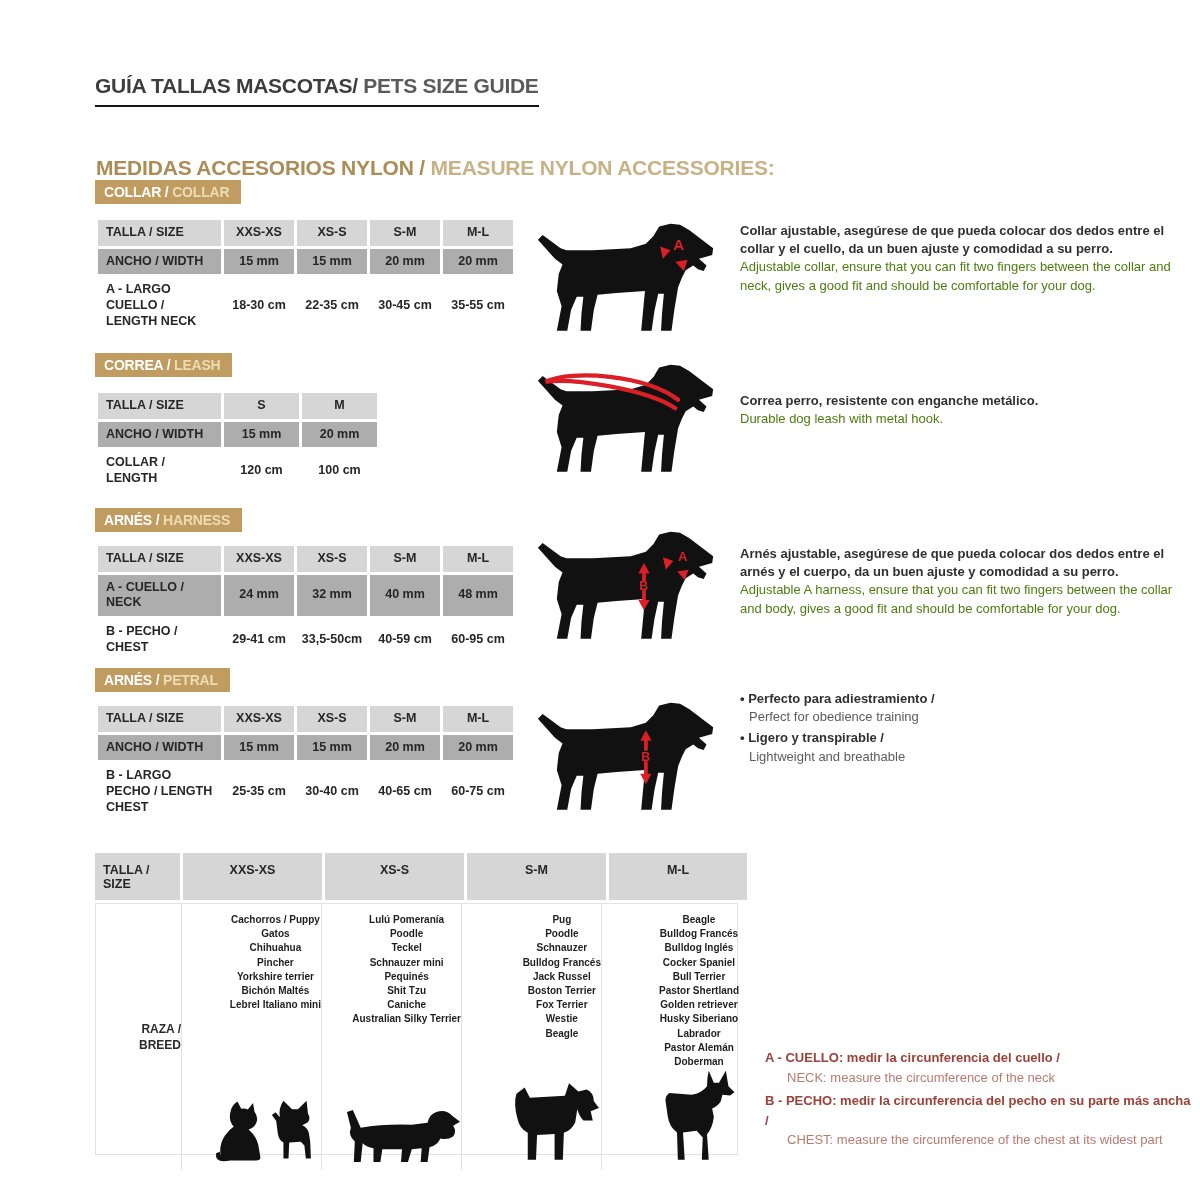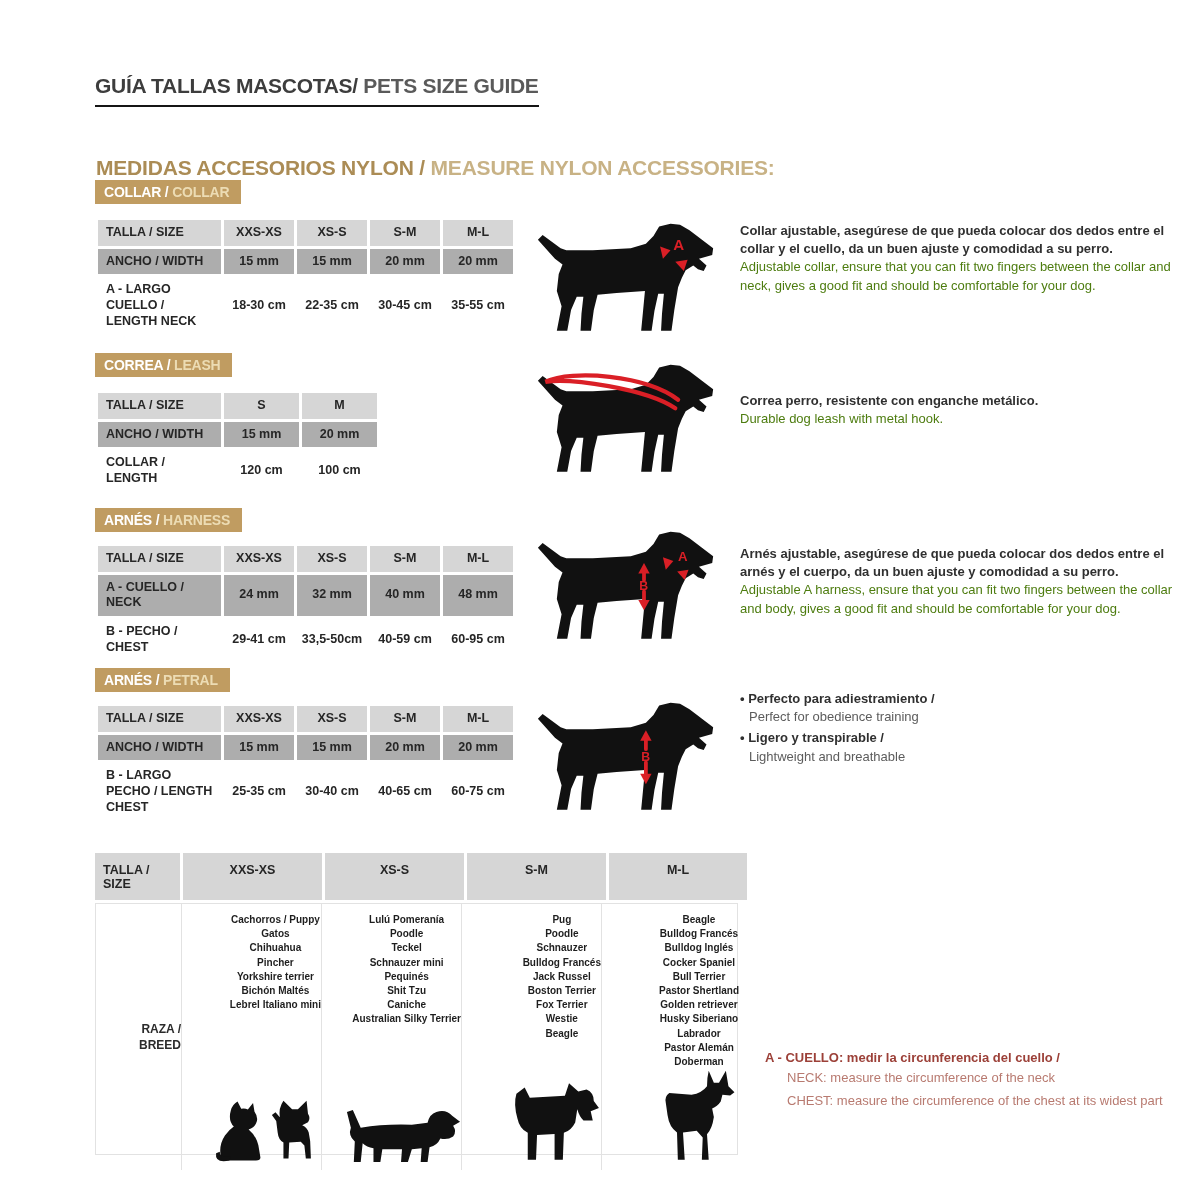--- a/index.html
+++ b/index.html
@@ -346,16 +346,17 @@
             <path class="sil" d="M60,2 L66,16 L72,16 L80,2 L83,20 L90,27 L85,31 L76,30 L74,38 Q70,44 64,46 L66,56 Q64,70 58,76 L60,106 L52,106 L53,80 L46,72 L30,74 L32,106 L24,106 L23,74 Q14,68 12,54 L10,40 Q8,32 14,28 L40,30 Q52,28 58,20 Q58,10 60,2 Z"></path>
           </svg>
         </div>
       </div>
     </div>
   </div>
 
   <div class="notes">
     <p class="es">A - CUELLO: medir la circunferencia del cuello /</p>
     <p class="en">NECK: measure the circumference of the neck</p>
+    <p class="es">B - PECHO: medir la circunferencia del pecho en su parte más ancha /</p>
     <p class="en">CHEST: measure the circumference of the chest at its widest part</p>
   </div>
 
 </div>
 
 </body></html>

